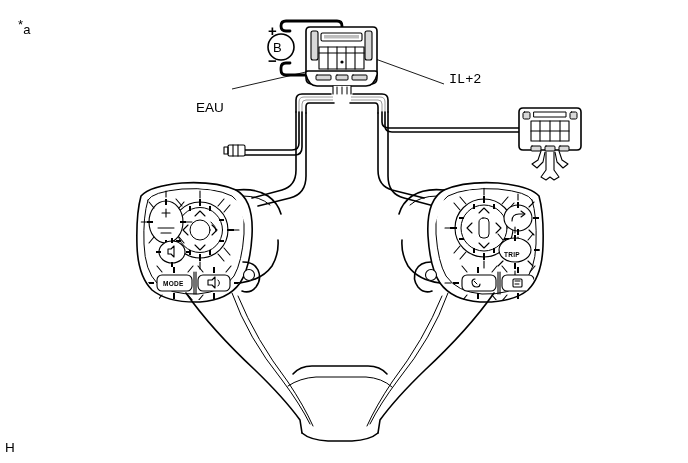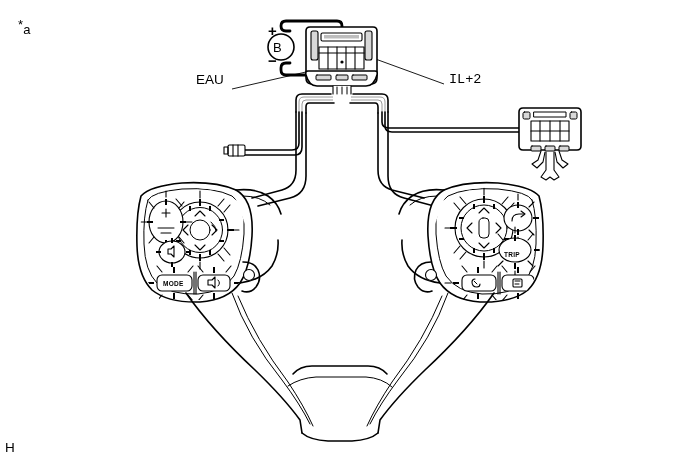--- a/index.html
+++ b/index.html
@@ -6,21 +6,21 @@
   html,body{margin:0;padding:0;background:#ffffff;}
   body{
     width:688px;height:463px;position:relative;overflow:hidden;
     font-family:"Liberation Sans","DejaVu Sans",sans-serif;
     color:#000;
   }
   #figure{position:absolute;left:0;top:0;width:688px;height:463px;}
   .lbl{position:absolute;white-space:nowrap;font-family:"Liberation Sans","DejaVu Sans",sans-serif;}
   #lbl-note-a{left:18px;top:22px;font-size:13px;letter-spacing:.2px;}
   #lbl-note-a .star{font-size:13px;vertical-align:super;line-height:0;}
-  #lbl-eau{left:196px;top:72px;font-size:13.5px;}
+  #lbl-eau{left:196px;top:100px;font-size:13.5px;}
   #lbl-il2{left:449px;top:72px;font-size:13.5px;font-family:Liberation Mono, monospace;}
   #lbl-h{left:5px;top:440px;font-size:13.5px;}
   #lbl-plus{left:268px;top:22px;font-size:15px;font-weight:700;}
   #lbl-minus{left:268px;top:52px;font-size:15px;font-weight:700;}
   #lbl-batt{left:273px;top:40px;font-size:13px;font-weight:500;}
   #lbl-mode{left:163px;top:280px;font-size:6.5px;font-weight:700;letter-spacing:.3px;}
   #lbl-trip{left:504px;top:251px;font-size:6.5px;font-weight:700;letter-spacing:.3px;}
   svg{display:block;}
 </style>
 </head>

